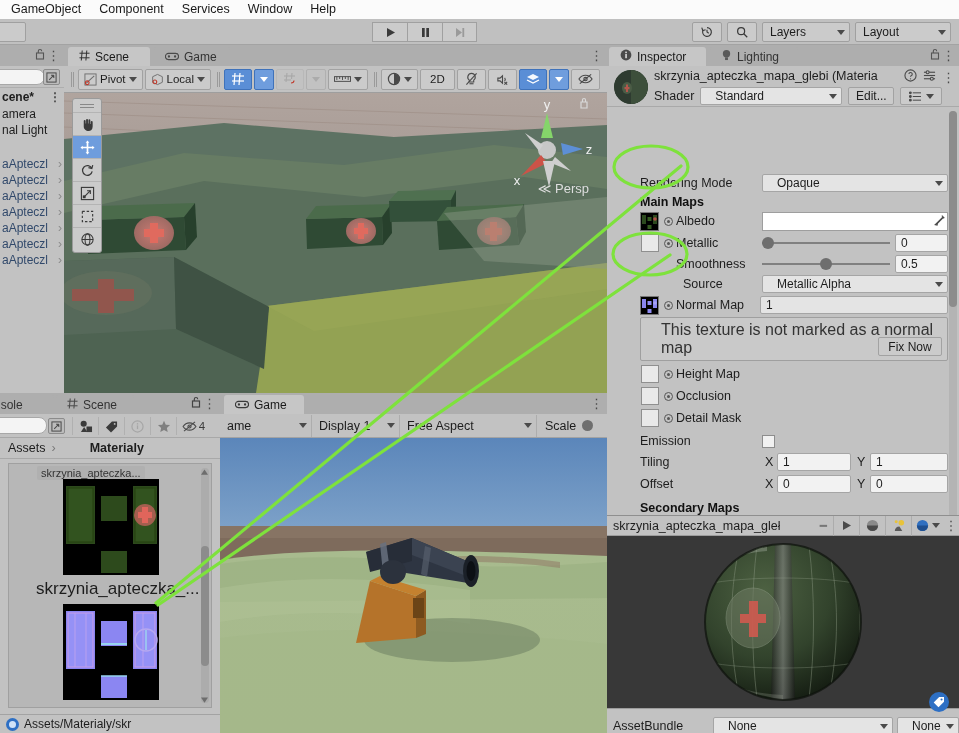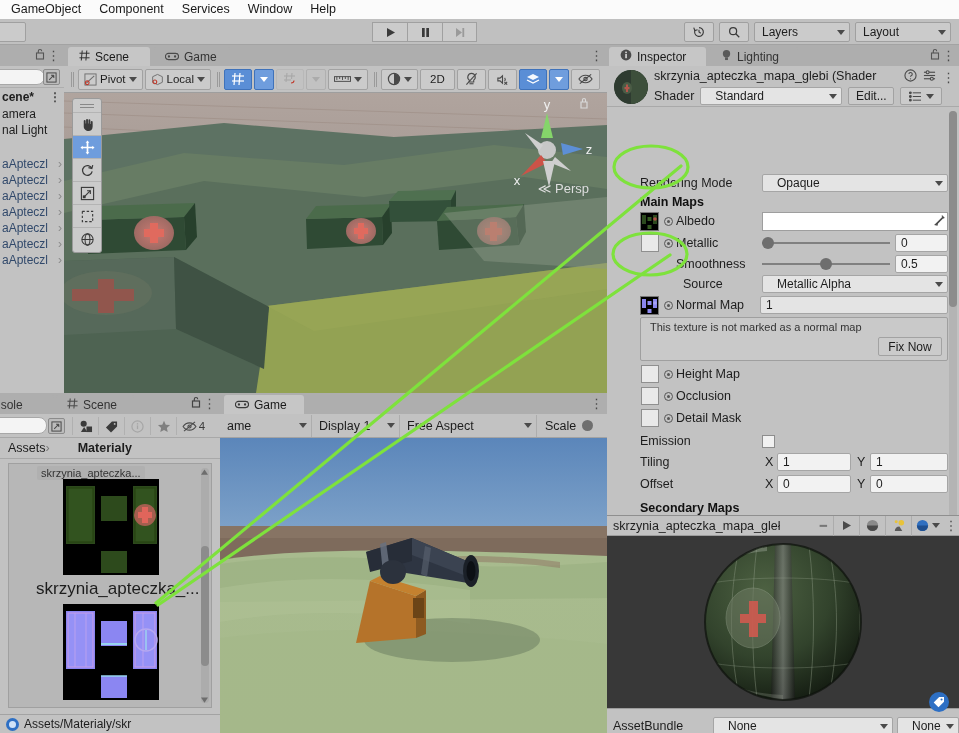--- a/index.html
+++ b/index.html
@@ -138,21 +138,21 @@
   .prev-canvas { position: absolute; left: 0; top: 21px; width: 352px; height: 172px; background: #383838; overflow: hidden; }
   .prev-foot { position: absolute; left: 0; bottom: 0; width: 352px; height: 25px; background: #c2c2c2; border-top: 1px solid #9c9c9c; }
   .abrow { position: absolute; left: 0; bottom: -3px; width: 352px; height: 20px; display: flex; align-items: center; gap: 4px; padding-left: 6px; }
   .tag-badge { position: absolute; right: 10px; top: -17px; width: 20px; height: 20px; border-radius: 50%; background: #2d6fc4; display: flex; align-items: center; justify-content: center; }
 
   
   #project { left: 0; top: 393px; width: 220px; height: 340px; background: #c2c2c2; overflow: hidden; }
   #project .p-tabs { height: 21px; background: #aeaeae; position: relative; }
   #project .p-tool { height: 24px; background: #c2c2c2; position: relative; border-bottom: 1px solid #a8a8a8; display:flex; align-items:center; }
   .pt-btn { width: 26px; height: 18px; display: flex; align-items: center; justify-content: center; border-left: 1px solid #b0b0b0; color: #3b3b3b; }
-  .crumb { height: 21px; background: #c2c2c2; display: flex; align-items: center; padding-left: 8px; font-size: 12.5px; border-bottom: 1px solid #a9a9a9; }
+  .crumb { height: 21px; background: #c2c2c2; display: flex; align-items: center; padding-left: 8px; gap: 6px; font-size: 12.5px; border-bottom: 1px solid #a9a9a9; }
   .crumb b { font-weight: bold; padding-left: 28px; }
   .grid-area { position: absolute; left: 8px; top: 70px; width: 204px; height: 245px; background: #b7b7b7; border: 1px solid #a0a0a0; overflow: hidden; }
   .asset-cell { position: absolute; width: 150px; text-align: center; }
   .asset-thumb { width: 96px; height: 96px; margin: 0 auto; background: #000; position: relative; }
   .asset-lbl { font-size: 17px; color: #1d1d1d; margin-top: 4px; white-space: nowrap; }
   .sel-chip { position: absolute; left: 28px; top: 2px; background: #b0b0b0; font-size: 11px; padding: 1px 4px; border-radius: 2px; color: #333; white-space: nowrap; }
   .p-status { position: absolute; left: 0; bottom: 0; width: 220px; height: 19px; background: #c2c2c2; border-top: 1px solid #a3a3a3; display: flex; align-items: center; gap: 5px; padding-left: 6px; font-size: 12px; }
   .unity-dot { width: 13px; height: 13px; border-radius: 50%; background: #2d6fc4; position: relative; }
   .unity-dot::after { content:''; position:absolute; left:3px; top:3px; width:7px; height:7px; border-radius:50%; background:#cfe2f8; }
 
@@ -210,21 +210,21 @@
             <polyline points="2,3 3.2,6.3 6.4,5.4"></polyline>
             <path d="M8 5.4V8l2 1.4"></path>
         </svg>
       </div>
       <div class="tb-icon-btn">
         <svg width="14" height="14" viewBox="0 0 16 16" fill="none" stroke="#3a3a3a" stroke-width="1.4">
           <circle cx="7" cy="7" r="4"></circle>
             <line x1="10" y1="10" x2="14" y2="14"></line>
         </svg>
       </div>
-      <div class="tb-dd" style="width:96px">
+      <div class="tb-dd" style="width:88px">
         <span class="cap">Layers</span>
         <span class="caret"></span>
       </div>
       <div class="tb-dd" style="width:96px">
         <span class="cap">Layout</span>
         <span class="caret"></span>
       </div>
     </div>
   </div>
 
@@ -580,21 +580,21 @@
 
     <div id="insp-head" style="position:absolute;left:0;top:21px;width:352px;height:41px;">
       <div class="mat-thumb">
         <svg width="34" height="34" viewBox="0 0 34 34">
           <circle cx="17" cy="17" r="17" fill="#2e3b30"></circle>
           <path d="M17 0a17 17 0 0 1 0 34z" fill="#3d4f3b"></path>
           <ellipse cx="13" cy="18" rx="5" ry="6" fill="#4b5c46"></ellipse>
           <path d="M10.5 17h5v2.2h-5z M12 14.4h2v7.6h-2z" fill="#b4564c"></path>
         </svg>
       </div>
-      <div class="mat-title">skrzynia_apteczka_mapa_glebi (Shader</div>
+      <div class="mat-title">skrzynia_apteczka_mapa_glebi (Materia</div>
       <div class="head-icos">
         <span>
           <svg width="13" height="13" viewBox="0 0 14 14" fill="none" stroke="#4a4a4a" stroke-width="1.2">
               <circle cx="7" cy="7" r="6"></circle>
               <path d="M5.3 5.4a1.8 1.8 0 1 1 2.4 1.8c-.5.3-.7.7-.7 1.2"></path>
               <circle cx="7" cy="10.6" r=".7" fill="#4a4a4a" stroke="none"></circle>
             </svg>
         </span>
         <span>
           <svg width="13" height="13" viewBox="0 0 14 14" stroke="#4a4a4a" stroke-width="1.2">
@@ -707,21 +707,21 @@
             </svg>
         </div>
         <span class="radio-dot" style="position:absolute;left:57px"></span>
         <span class="lbl" style="position:absolute;left:69px">Normal Map</span>
         <div class="tfield" style="position:absolute;left:153px;width:188px;background:#e4e4e4">
           <span>1</span>
         </div>
       </div>
 
       <div class="helpbox" style="left:33px;top:210px;width:308px;height:44px">
-        <div style="position:absolute;left:9px;top:3px;font-size:11px;color:#333">This texture is not marked as a normal map</div>
+        <div style="position:absolute;left:20px;top:3px;font-size:16px;color:#333">This texture is not marked as a normal map</div>
         <div class="btn" style="position:absolute;right:5px;bottom:4px;width:64px;height:19px">
           <span>Fix Now</span>
         </div>
       </div>
 
       <div class="row" style="position:absolute;left:0;top:257px;width:352px">
         <span class="tex-chip" style="position:absolute;left:34px"></span>
         <span class="radio-dot" style="position:absolute;left:57px"></span>
         <span class="lbl" style="position:absolute;left:69px">Height Map</span>
       </div>

